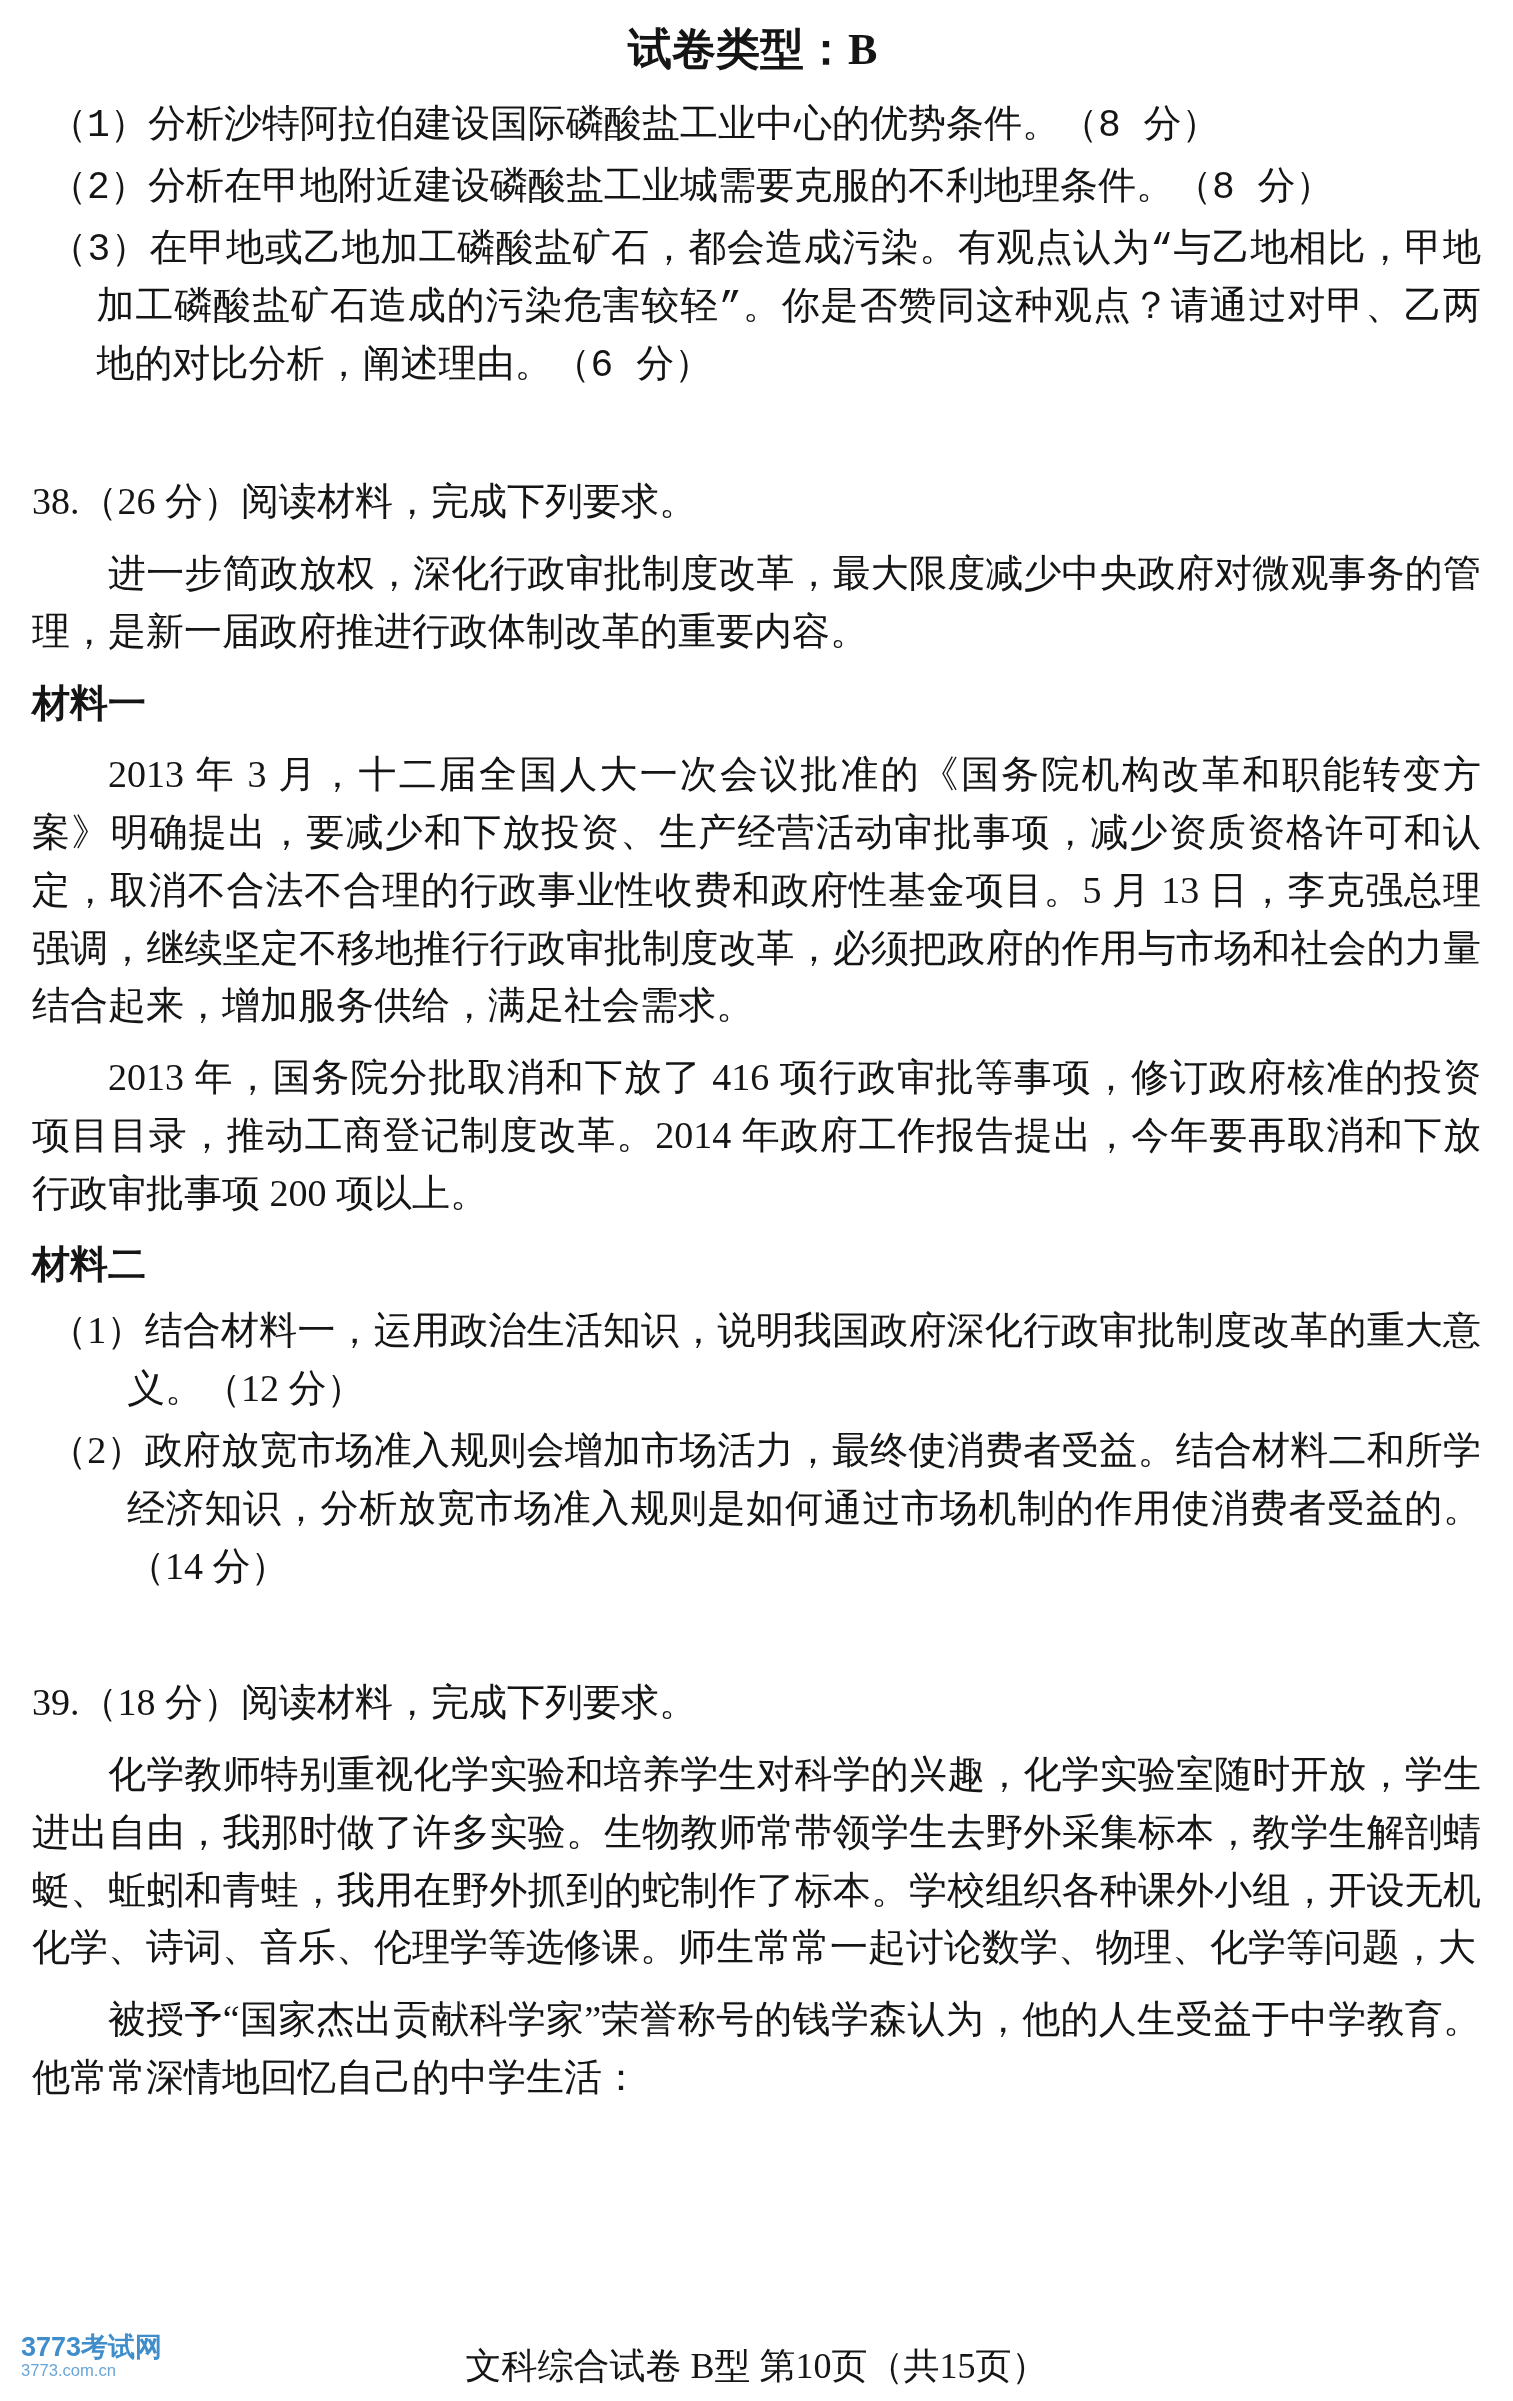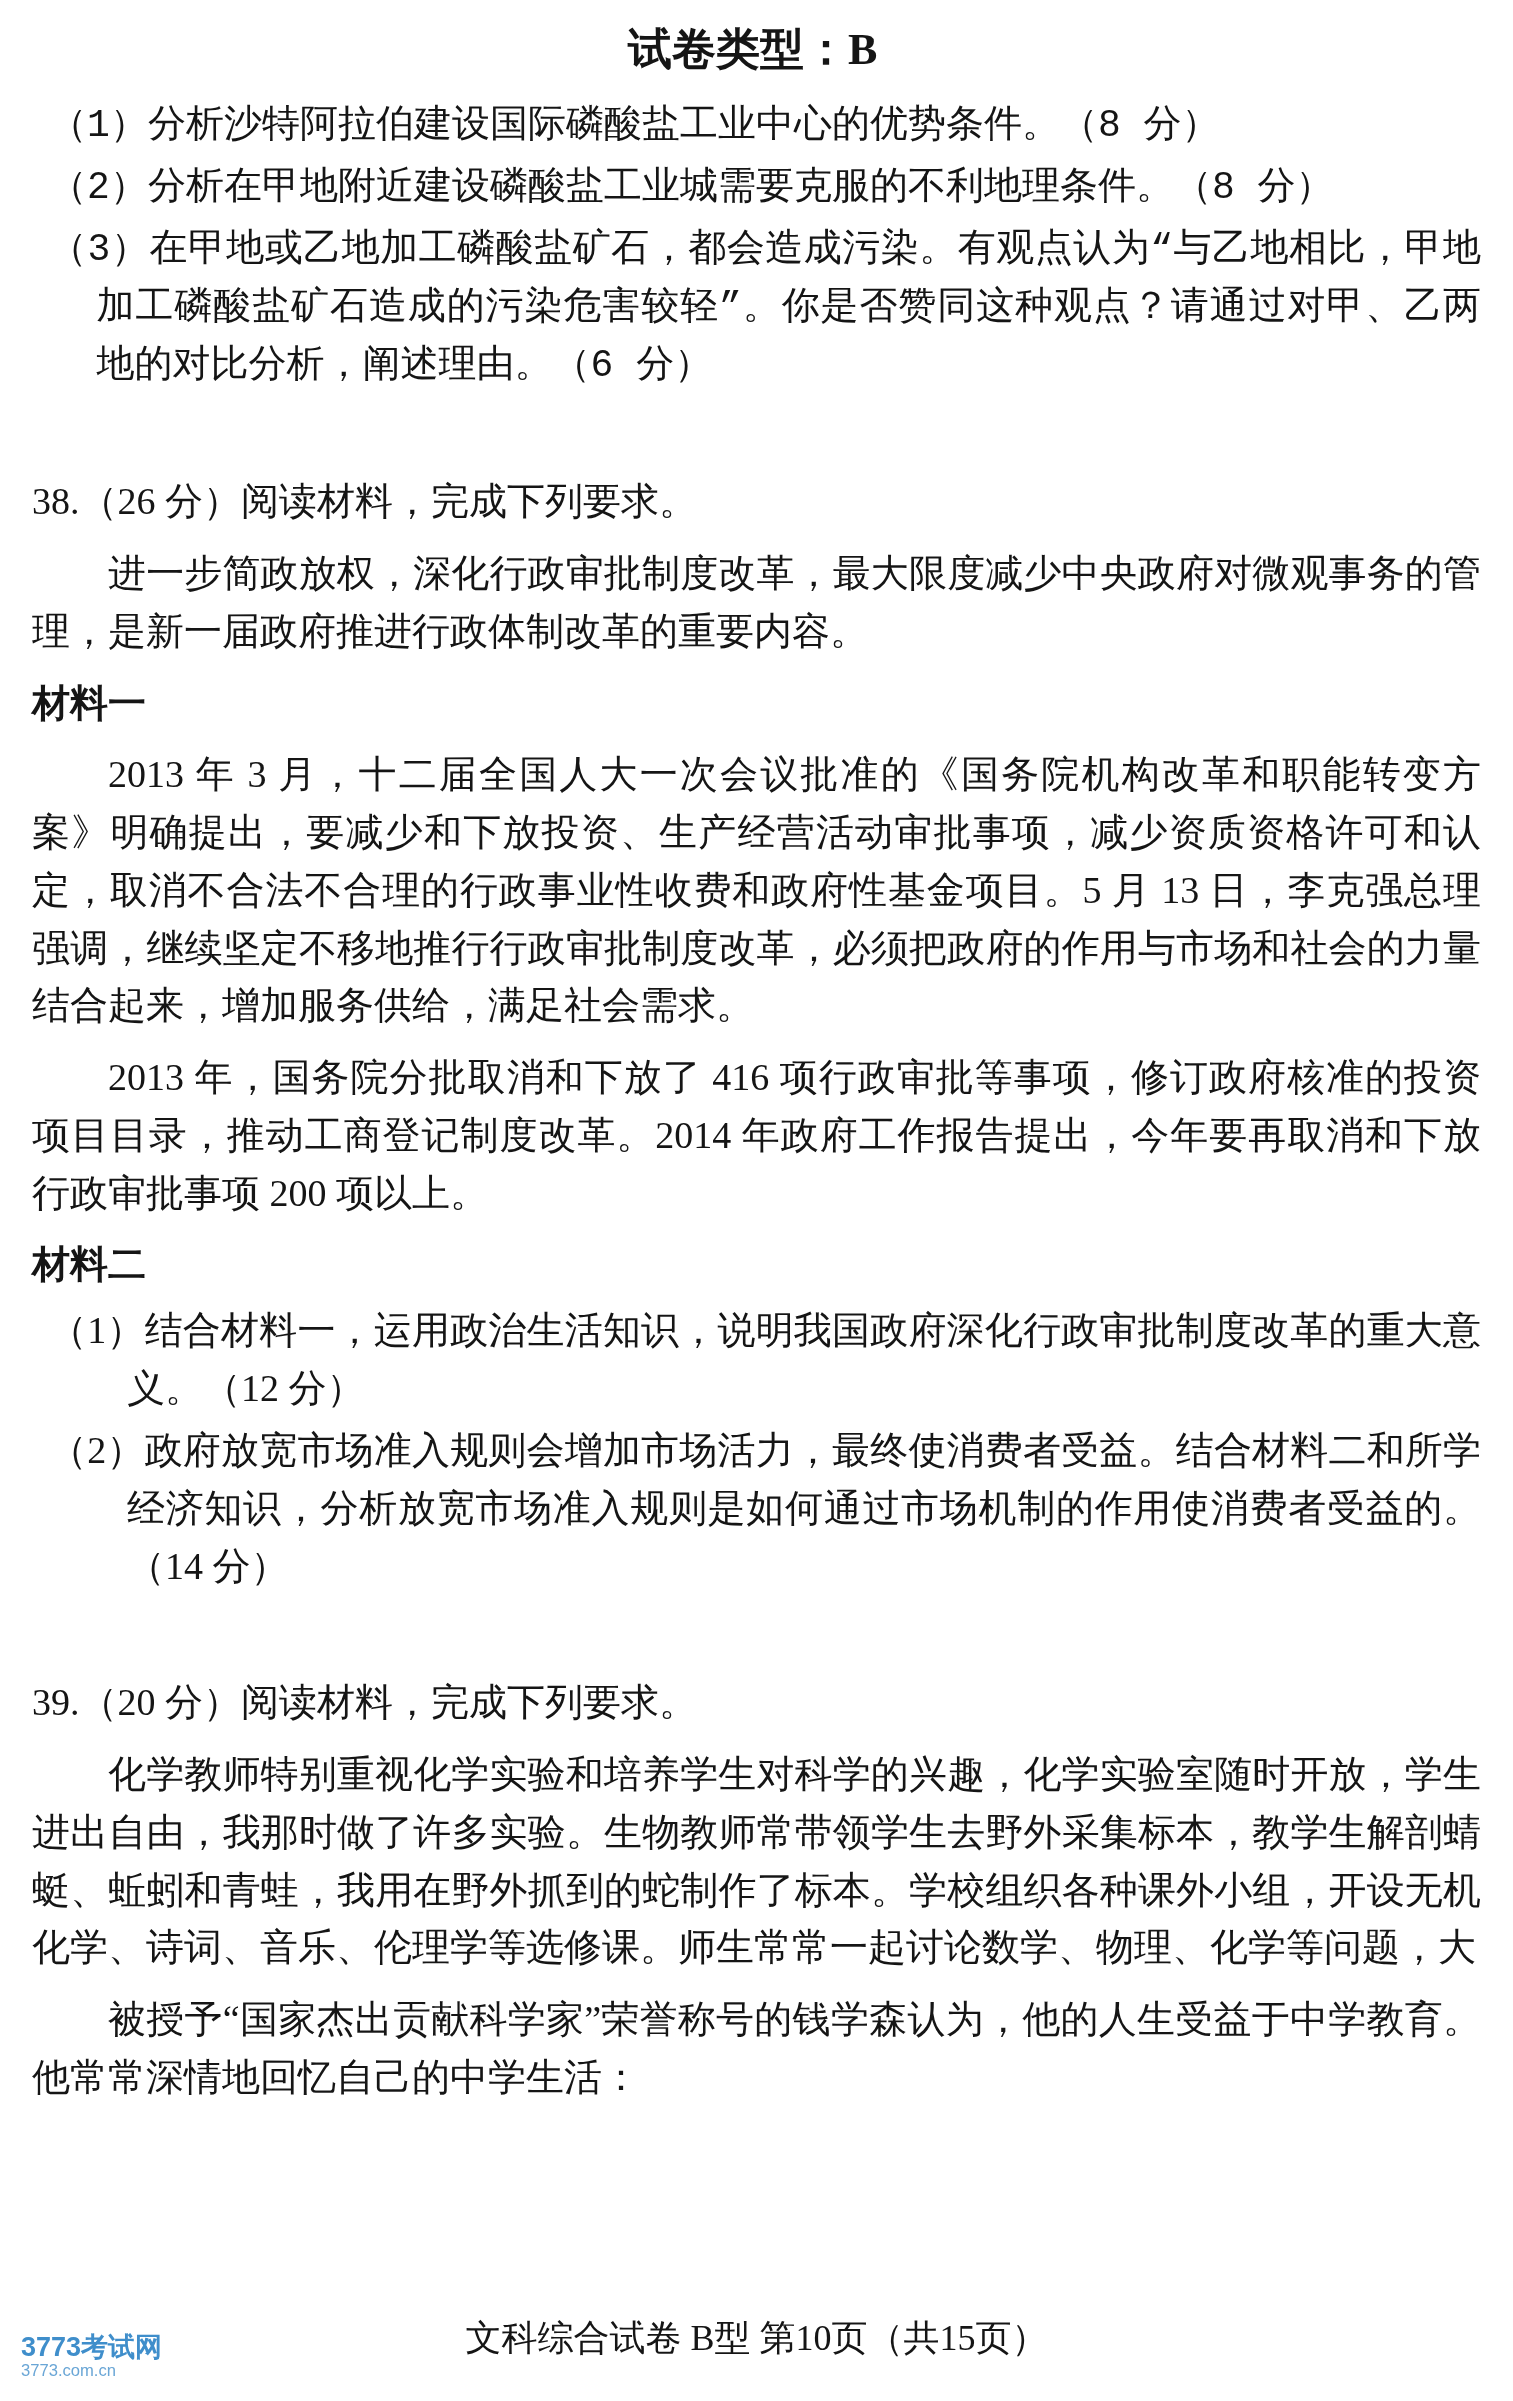--- a/index.html
+++ b/index.html
@@ -55,21 +55,21 @@
     margin: 14px 0;
     text-indent: 2em;
   }
   .material-label {
     font-weight: bold;
     margin: 8px 0;
   }
   .footer {
     position: absolute;
     left: 0;
-    bottom: 35px;
+    bottom: 7px;
     width: 100%;
     text-align: center;
     font-size: 36px;
     color: #151515;
     margin-top: 36px;
   }
   .watermark {
     position: absolute;
     left: 21px;
     bottom: 22px;
@@ -107,21 +107,21 @@
       <p class="para">进一步简政放权，深化行政审批制度改革，最大限度减少中央政府对微观事务的管理，是新一届政府推进行政体制改革的重要内容。</p>
       <p class="material-label">材料一</p>
       <p class="para">2013 年 3 月，十二届全国人大一次会议批准的《国务院机构改革和职能转变方案》明确提出，要减少和下放投资、生产经营活动审批事项，减少资质资格许可和认定，取消不合法不合理的行政事业性收费和政府性基金项目。5 月 13 日，李克强总理强调，继续坚定不移地推行行政审批制度改革，必须把政府的作用与市场和社会的力量结合起来，增加服务供给，满足社会需求。</p>
       <p class="para">2013 年，国务院分批取消和下放了 416 项行政审批等事项，修订政府核准的投资项目目录，推动工商登记制度改革。2014 年政府工作报告提出，今年要再取消和下放行政审批事项 200 项以上。</p>
       <p class="material-label">材料二</p>
       <p class="item38">（1）结合材料一，运用政治生活知识，说明我国政府深化行政审批制度改革的重大意义。（12 分）</p>
       <p class="item38">（2）政府放宽市场准入规则会增加市场活力，最终使消费者受益。结合材料二和所学经济知识，分析放宽市场准入规则是如何通过市场机制的作用使消费者受益的。（14 分）</p>
     </div>
 
     <div class="q-block">
-      <p class="q-heading">39.（20 分）阅读材料，完成下列要求。</p>
+      <p class="q-heading">39.（18 分）阅读材料，完成下列要求。</p>
       <p class="para">化学教师特别重视化学实验和培养学生对科学的兴趣，化学实验室随时开放，学生进出自由，我那时做了许多实验。生物教师常带领学生去野外采集标本，教学生解剖蜻蜓、蚯蚓和青蛙，我用在野外抓到的蛇制作了标本。学校组织各种课外小组，开设无机化学、诗词、音乐、伦理学等选修课。师生常常一起讨论数学、物理、化学等问题，大</p>
       <p class="para">被授予“国家杰出贡献科学家”荣誉称号的钱学森认为，他的人生受益于中学教育。他常常深情地回忆自己的中学生活：</p>
     </div>
 
   </div>
 
   <div class="footer">文科综合试卷  B型  第10页（共15页）</div>
 
   <div class="watermark">
     <div class="wm-name">3773考试网</div>

